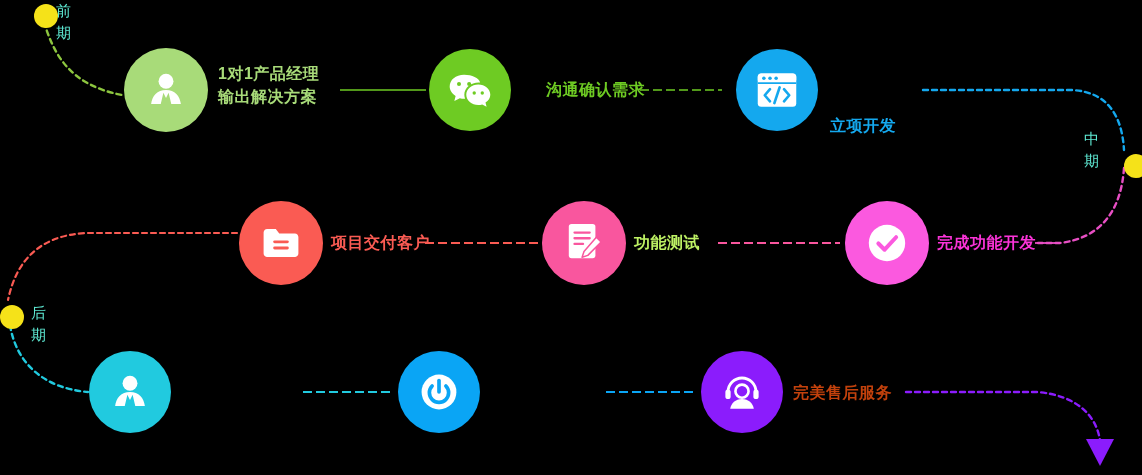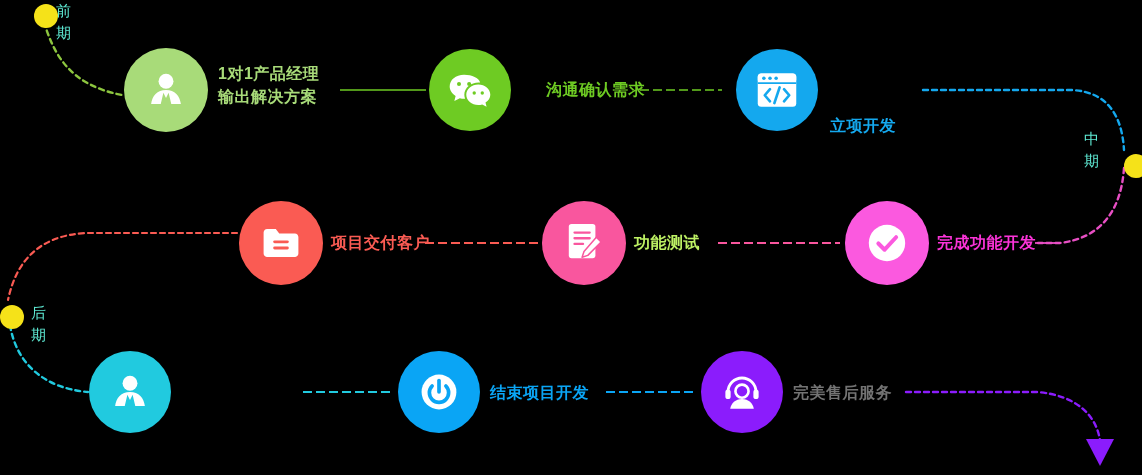--- a/index.html
+++ b/index.html
@@ -187,28 +187,27 @@
 
   <div class="node" style="left:398px; top:351px; width:82px; height:82px; background:#0aa5f5;">
     <span>
       <svg width="44" height="44" viewBox="0 0 48 48">
         <circle cx="24" cy="24" r="19" fill="#ffffff"></circle>
         <path d="M16.5 17.5 A10.5 10.5 0 1 0 31.5 17.5" fill="none" stroke="#0aa5f5" stroke-width="4" stroke-linecap="round"></path>
         <line x1="24" y1="11.5" x2="24" y2="24" stroke="#0aa5f5" stroke-width="4" stroke-linecap="round"></line>
       </svg>
     </span>
   </div>
-  <div class="node-label" style="left:490px; top:381px; color:#0aa5f5;">结束项目开发</div>
 
   <div class="node" style="left:701px; top:351px; width:82px; height:82px; background:#8b1cfc;">
     <span>
       <svg width="42" height="42" viewBox="0 0 48 48">
         <path d="M8 24 A16 16 0 0 1 40 24" fill="none" stroke="#ffffff" stroke-width="3.2" stroke-linecap="round"></path>
         <rect x="5" y="21" width="6" height="11" rx="3" fill="#ffffff"></rect>
         <rect x="37" y="21" width="6" height="11" rx="3" fill="#ffffff"></rect>
         <circle cx="24" cy="23" r="7.5" fill="none" stroke="#ffffff" stroke-width="3"></circle>
         <path d="M24 32 C16.5 32 11.5 37 10.5 43 L37.5 43 C36.5 37 31.5 32 24 32 Z" fill="#ffffff"></path>
       </svg>
     </span>
   </div>
-  <div class="node-label" style="left:793px; top:381px; color:#737373;">完美售后服务</div>
+  <div class="node-label" style="left:793px; top:381px; color:#c2410c;">完美售后服务</div>
 
 </div>
 
 </body></html>

